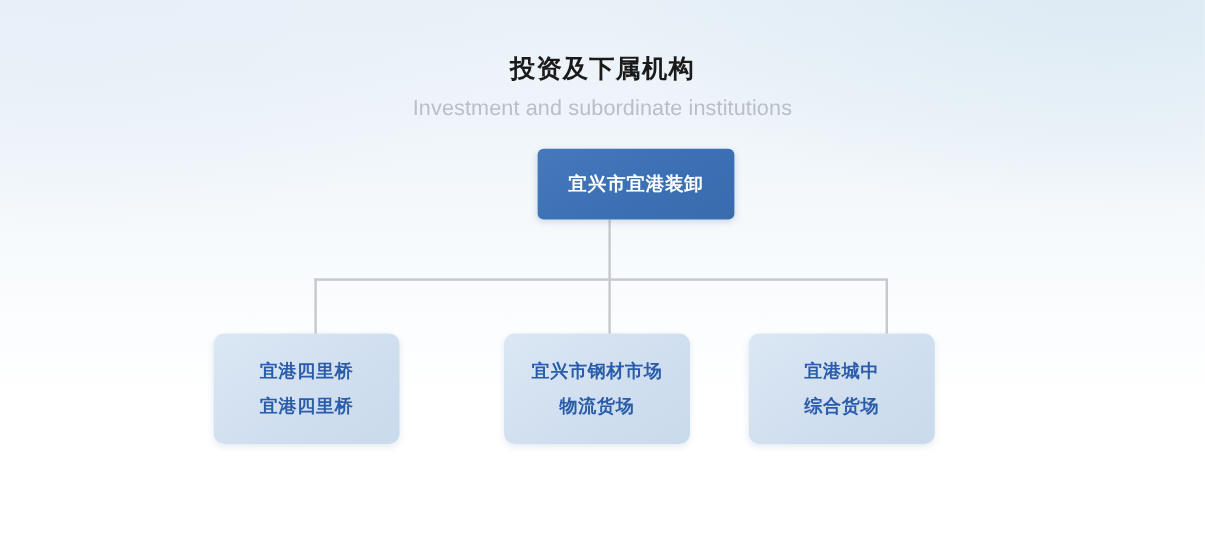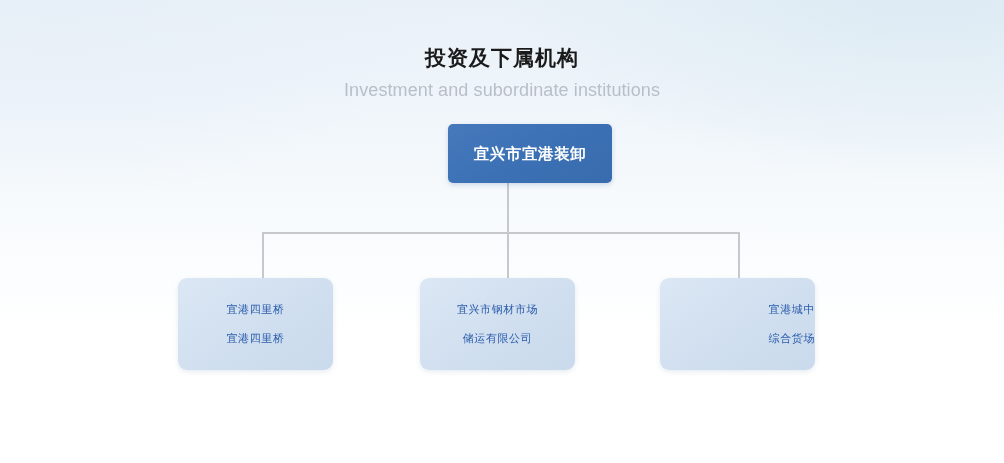--- a/index.html
+++ b/index.html
@@ -97,26 +97,26 @@
     border-radius: 9px;
     background: linear-gradient(145deg, #dbe7f4 0%, #d2e0f0 45%, #c9daec 100%);
     box-shadow: 0 2px 5px rgba(110,140,175,0.17);
     display: flex;
     flex-direction: column;
     align-items: center;
     justify-content: center;
   }
   .node-child.pos-0 { left: 178px; }
   .node-child.pos-1 { left: 420px; text-align: right; }
-  .node-child.pos-2 { left: 660px; align-items: flex-end; }
+  .node-child.pos-2 { left: 624px; }
 
   .node-child .node-line {
     color: #2a5caa;
-    font-size: 11px;
-    font-weight: normal;
+    font-size: 15px;
+    font-weight: bold;
     line-height: 29px;
     letter-spacing: 0.6px;
     white-space: nowrap;
   }
 </style>
 </head>
 <body>
 
 <div id="org-canvas">
 
@@ -135,21 +135,21 @@
     <div class="node-line">宜兴市宜港装卸</div>
   </div>
 
   <div class="node-child pos-0">
     <div class="node-line">宜港四里桥</div>
     <div class="node-line">宜港四里桥</div>
   </div>
 
   <div class="node-child pos-1">
     <div class="node-line">宜兴市钢材市场</div>
-    <div class="node-line">储运有限公司</div>
+    <div class="node-line">物流货场</div>
   </div>
 
   <div class="node-child pos-2">
     <div class="node-line">宜港城中</div>
     <div class="node-line">综合货场</div>
   </div>
 
 </div>
 
 </body></html>

